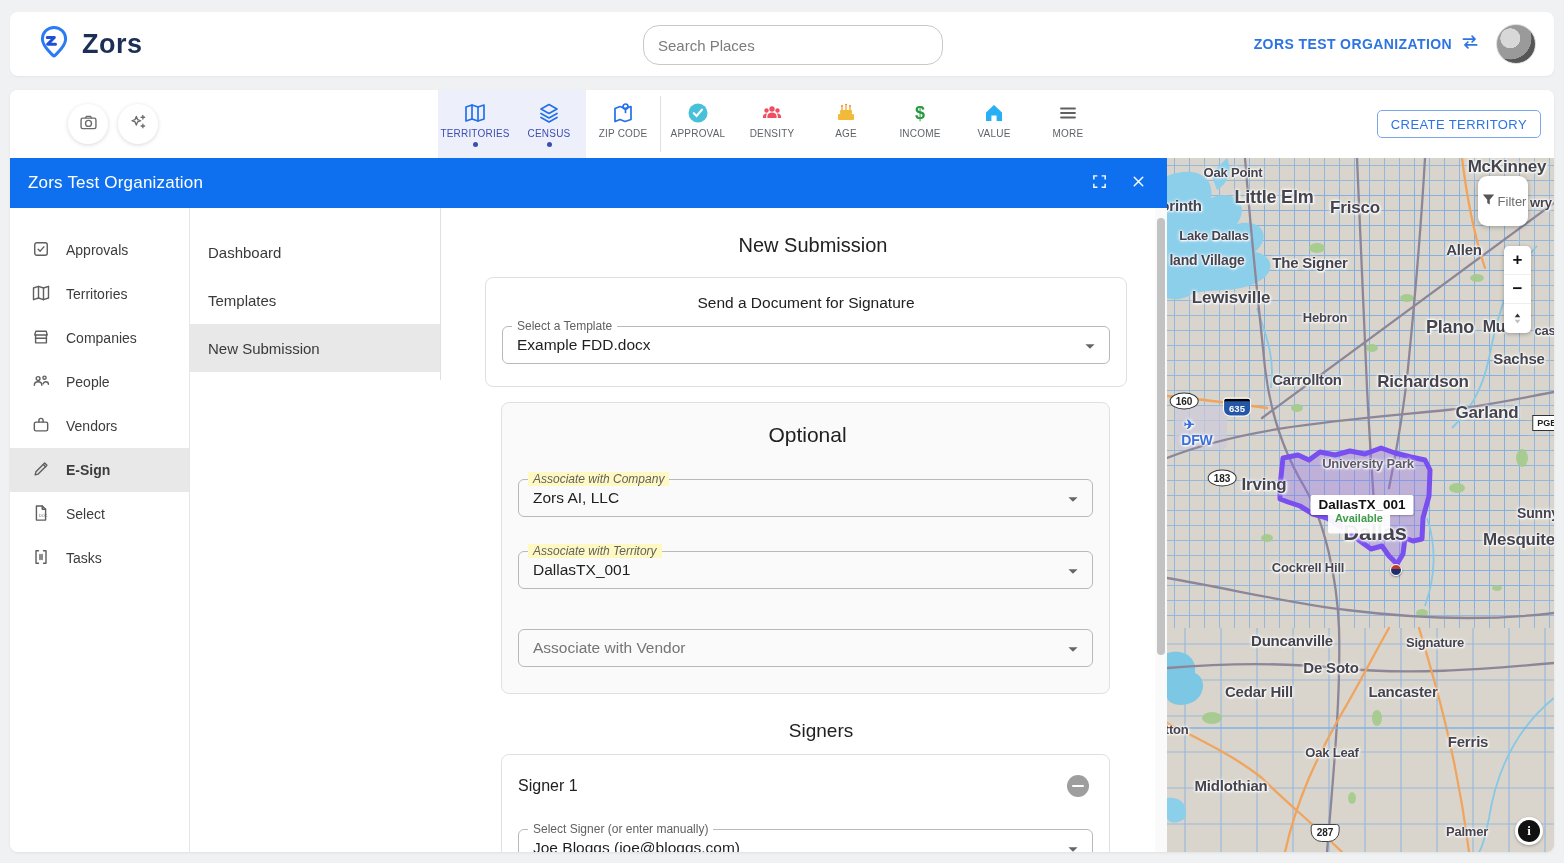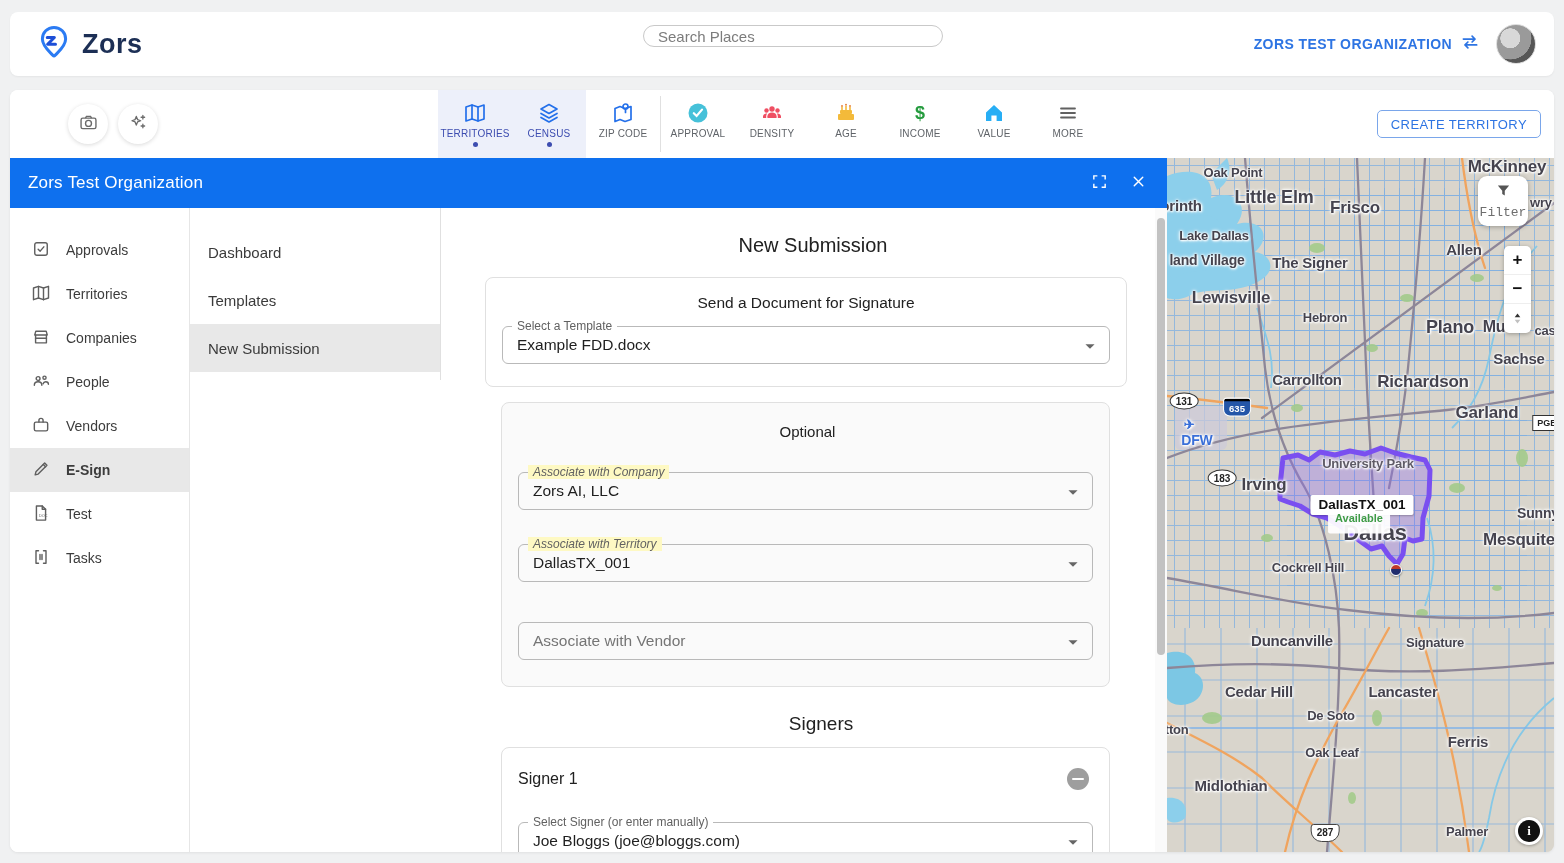--- a/index.html
+++ b/index.html
@@ -3,21 +3,21 @@
 <meta charset="utf-8">
 <style>
   * { margin:0; padding:0; box-sizing:border-box; }
   html,body { width:1564px; height:863px; background:#f0f1f2; font-family:"Liberation Sans",sans-serif; overflow:hidden; }
 
   
   .top-header { position:absolute; left:10px; top:12px; width:1544px; height:64px; background:#fff; border-radius:8px; box-shadow:0 1px 2px rgba(0,0,0,.05); display:flex; align-items:center; }
   .brand { display:flex; align-items:center; gap:10px; margin-left:26px; }
   .brand-name { font-size:27px; font-weight:bold; color:#1c2f55; letter-spacing:.5px; }
   .search-wrap { position:absolute; left:633px; top:13px; }
-  .search-input { width:300px; height:22px; border:1px solid #c9c9c9; border-radius:16px; padding:0 14px; font-size:15px; color:#333; font-family:"Liberation Sans",sans-serif; outline:none; }
+  .search-input { width:300px; height:40px; border:1px solid #c9c9c9; border-radius:16px; padding:0 14px; font-size:15px; color:#333; font-family:"Liberation Sans",sans-serif; outline:none; }
   .search-input::placeholder { color:#7c7c7c; }
   .header-right { position:absolute; right:18px; top:0; height:64px; display:flex; align-items:center; gap:16px; }
   .org-switch { display:flex; align-items:center; gap:8px; cursor:pointer; }
   .org-name { color:#2d74e3; font-size:14px; font-weight:bold; letter-spacing:.4px; }
   .avatar { width:40px; height:40px; border-radius:50%; background:radial-gradient(circle at 35% 35%, #d8d8d8 0 28%, #9a9a9a 29% 60%, #565656 61%); border:1px solid #ddd; }
 
   
   .app { position:absolute; left:10px; top:90px; width:1544px; height:762px; background:#fff; border-radius:8px; box-shadow:0 1px 3px rgba(0,0,0,.07); overflow:hidden; }
 
   
@@ -59,21 +59,21 @@
   .sub-item.active { background:#e8e8e8; }
 
   
   .content { flex:1; padding:26px 26px 0 44px; overflow:hidden; }
   .content-title { font-size:20px; font-weight:500; color:#212121; }
   .card { background:#fff; border:1px solid #e0e0e0; border-radius:8px; }
   .send-card { margin-top:20px; width:642px; padding:16px 16px 22px 16px; }
   .send-heading { font-size:15.5px; color:#212121; }
   .sec-indent { margin-left:16px; width:609px; }
   .optional-card { margin-top:15px; background:#fafafa; padding:16px 16px 26px 16px; }
-  .optional-heading { font-size:15px; color:#212121; margin-left:4px; margin-top:4px; }
+  .optional-heading { font-size:21px; color:#212121; margin-left:4px; margin-top:4px; }
   .signers-heading { font-size:19px; font-weight:500; color:#212121; margin:26px 0 0 16px; }
   .signer-card { margin-top:12px; padding:20px 16px 26px 16px; }
   .signer-row { display:flex; align-items:center; }
   .signer-title { font-size:16px; color:#212121; }
   .minus-btn { margin-left:auto; margin-right:4px; width:22px; height:22px; border-radius:50%; background:#9e9e9e; border:none; position:relative; cursor:pointer; }
   .minus-btn::after { content:""; position:absolute; left:5px; top:10px; width:12px; height:2.4px; background:#fff; border-radius:1px; }
 
   
   .sel { position:relative; height:38px; border:1px solid #b9b9b9; border-radius:6px; display:flex; align-items:center; padding:0 38px 0 14px; background:transparent; cursor:pointer; }
   .sel-label { position:absolute; top:-8px; left:9px; font-size:12px; color:#616161; background:#fff; padding:0 5px; line-height:14px; }
@@ -92,21 +92,21 @@
   .map svg.base { position:absolute; left:0; top:0; }
   .map-label { position:absolute; transform:translate(-50%,-50%); font-weight:bold; color:#45434e; white-space:nowrap; letter-spacing:-.2px; text-shadow:0 0 2px #fff,0 0 3px #fff,0 0 4px #fff,1px 1px 2px #fff; pointer-events:none; }
   .badge { position:absolute; transform:translate(-50%,-50%); font-weight:bold; pointer-events:none; }
   .badge.oval { background:#fff; border:1.5px solid #333; border-radius:50%; padding:2px 5px; font-size:10px; color:#222; }
   .badge.interstate { background:#2456a8; border-top:3px solid #000000; border-radius:3px 3px 6px 6px; padding:1px 5px 2px; font-size:9.5px; color:#fff; box-shadow:0 0 0 1px #fff; }
   .badge.us { background:#fff; border:1.5px solid #444; border-radius:3px 3px 11px 11px; padding:2px 5px 3px; font-size:10px; color:#222; }
   .badge.plain { background:#fff; border:1px solid #333; padding:2px 4px; font-size:9px; color:#222; }
   .terr-chip { position:absolute; transform:translate(-50%,-50%); background:#fff; padding:2px 8px 3px; font-size:13.5px; font-weight:bold; color:#101010; border-radius:2px; box-shadow:0 1px 2px rgba(0,0,0,.25); white-space:nowrap; }
   .avail-chip { position:absolute; transform:translate(-50%,-50%); background:rgba(255,255,255,.93); padding:1px 7px 10px; font-size:11px; font-weight:bold; color:#3f9c47; border-radius:2px; white-space:nowrap; }
   .terr-pin { position:absolute; transform:translate(-50%,-50%); width:12px; height:12px; border-radius:50%; background:linear-gradient(#c0392b 0 38%, #1f2c6d 38%); border:1.5px solid #fff; box-shadow:0 1px 2px rgba(0,0,0,.4); }
-  .filter-btn { position:absolute; left:311px; top:18px; width:50px; height:50px; background:#fff; border-radius:9px; box-shadow:0 1px 5px rgba(0,0,0,.3); display:flex; flex-direction:column; align-items:center; justify-content:center; gap:1px; cursor:pointer;font-family:Liberation Mono, monospace; }
+  .filter-btn { position:absolute; left:311px; top:18px; width:50px; height:50px; background:#fff; border-radius:9px; box-shadow:0 1px 5px rgba(0,0,0,.3); display:flex; align-items:center; justify-content:center; gap:1px; cursor:pointer; }
   .filter-btn svg { width:17px; height:17px; }
   .filter-label { font-size:13px; color:#6e6e6e; }
   .zoom-col { position:absolute; left:337px; top:88px; width:27px; background:#fff; border-radius:5px; box-shadow:0 1px 4px rgba(0,0,0,.3); display:flex; flex-direction:column; }
   .zoom-btn { height:29px; display:flex; align-items:center; justify-content:center; font-size:17px; font-weight:bold; color:#111; cursor:pointer; border-bottom:1px solid #eee; }
   .zoom-btn:last-child { border-bottom:none; }
   .pitch-btn svg { width:15px; height:15px; }
   .info-btn { position:absolute; left:348px; top:659px; width:28px; height:28px; border-radius:50%; background:#fff; display:flex; align-items:center; justify-content:center; cursor:pointer; box-shadow:0 1px 3px rgba(0,0,0,.3); }
   .info-inner { width:22px; height:22px; border-radius:50%; background:#111; color:#fff; font-size:13px; font-weight:bold; font-family:"Liberation Serif",serif; display:flex; align-items:center; justify-content:center; }
 </style>
 </head>
@@ -331,21 +331,21 @@
               <span>E-Sign</span>
             </div>
             <div class="side-item">
               <span><svg viewBox="0 0 24 24">
                   <g fill="none" stroke="#5f5f5f" stroke-width="1.7" stroke-linecap="round" stroke-linejoin="round">
                     <path d="M6.5 3.5h7l4 4v13h-11z"></path>
                     <path d="M13.5 3.5v4h4"></path>
                   </g>
                   <text x="9.5" y="17.2" font-size="4.6" fill="#5f5f5f" font-family="Liberation Sans,sans-serif">DOC</text>
                 </svg></span>
-              <span>Test</span>
+              <span>Select</span>
             </div>
             <div class="side-item">
               <span><svg viewBox="0 0 24 24">
                   <g fill="none" stroke="#5f5f5f" stroke-width="1.7" stroke-linecap="round" stroke-linejoin="round">
                     <path d="M9 4.5H6v15h3M15 4.5h3v15h-3"></path>
                     <path d="M10.8 9v6M13.2 9v6"></path>
                   </g>
                 </svg></span>
               <span>Tasks</span>
             </div>
@@ -519,28 +519,28 @@
           <div class="map-label" style="left: 30px; top: 282px; font-size: 14px; color: rgb(58, 111, 216);">DFW</div>
           <div class="map-label" style="left: 97px; top: 327px; font-size: 17px;">Irving</div>
           <div class="map-label" style="left: 201px; top: 305px; font-size: 13px; color: rgb(94, 90, 102);">University Park</div>
           <div class="map-label" style="left: 208px; top: 375px; font-size: 22px;">Dallas</div>
           <div class="map-label" style="left: 371px; top: 355px; font-size: 14px;">Sunny</div>
           <div class="map-label" style="left: 352px; top: 382px; font-size: 17px;">Mesquite</div>
           <div class="map-label" style="left: 141px; top: 409px; font-size: 13px;">Cockrell Hill</div>
           <div class="map-label" style="left: 125px; top: 482px; font-size: 15px;">Duncanville</div>
           <div class="map-label" style="left: 268px; top: 484px; font-size: 13px;">Signature</div>
           <div class="map-label" style="left: 92px; top: 533px; font-size: 15px;">Cedar Hill</div>
-          <div class="map-label" style="left: 164px; top: 557px; font-size: 13px;">De Soto</div>
+          <div class="map-label" style="left: 164px; top: 509px; font-size: 15px;">De Soto</div>
           <div class="map-label" style="left: 236px; top: 533px; font-size: 15px;">Lancaster</div>
           <div class="map-label" style="left: 8px; top: 571px; font-size: 13px;">itton</div>
           <div class="map-label" style="left: 301px; top: 583px; font-size: 15px;">Ferris</div>
           <div class="map-label" style="left: 165px; top: 594px; font-size: 13px;">Oak Leaf</div>
           <div class="map-label" style="left: 64px; top: 627px; font-size: 15px;">Midlothian</div>
           <div class="map-label" style="left: 300px; top: 673px; font-size: 13px;">Palmer</div>
-          <div class="badge oval" style="left: 17px; top: 243px;">131</div>
+          <div class="badge oval" style="left: 17px; top: 243px;">160</div>
           <div class="badge interstate" style="left: 70px; top: 249px;">635</div>
           <div class="badge oval" style="left: 55px; top: 320px;">183</div>
           <div class="badge us" style="left: 158px; top: 675px;">287</div>
           <div class="badge plain" style="left: 380px; top: 265px;">PGB</div>
         </div>
 
       <div class="terr-chip" style="left:195px; top:347px;">DallasTX_001</div>
       <div class="avail-chip" style="left:192px; top:364px;">Available</div>
       <div class="terr-pin" style="left:229px; top:412px;"></div>
 

